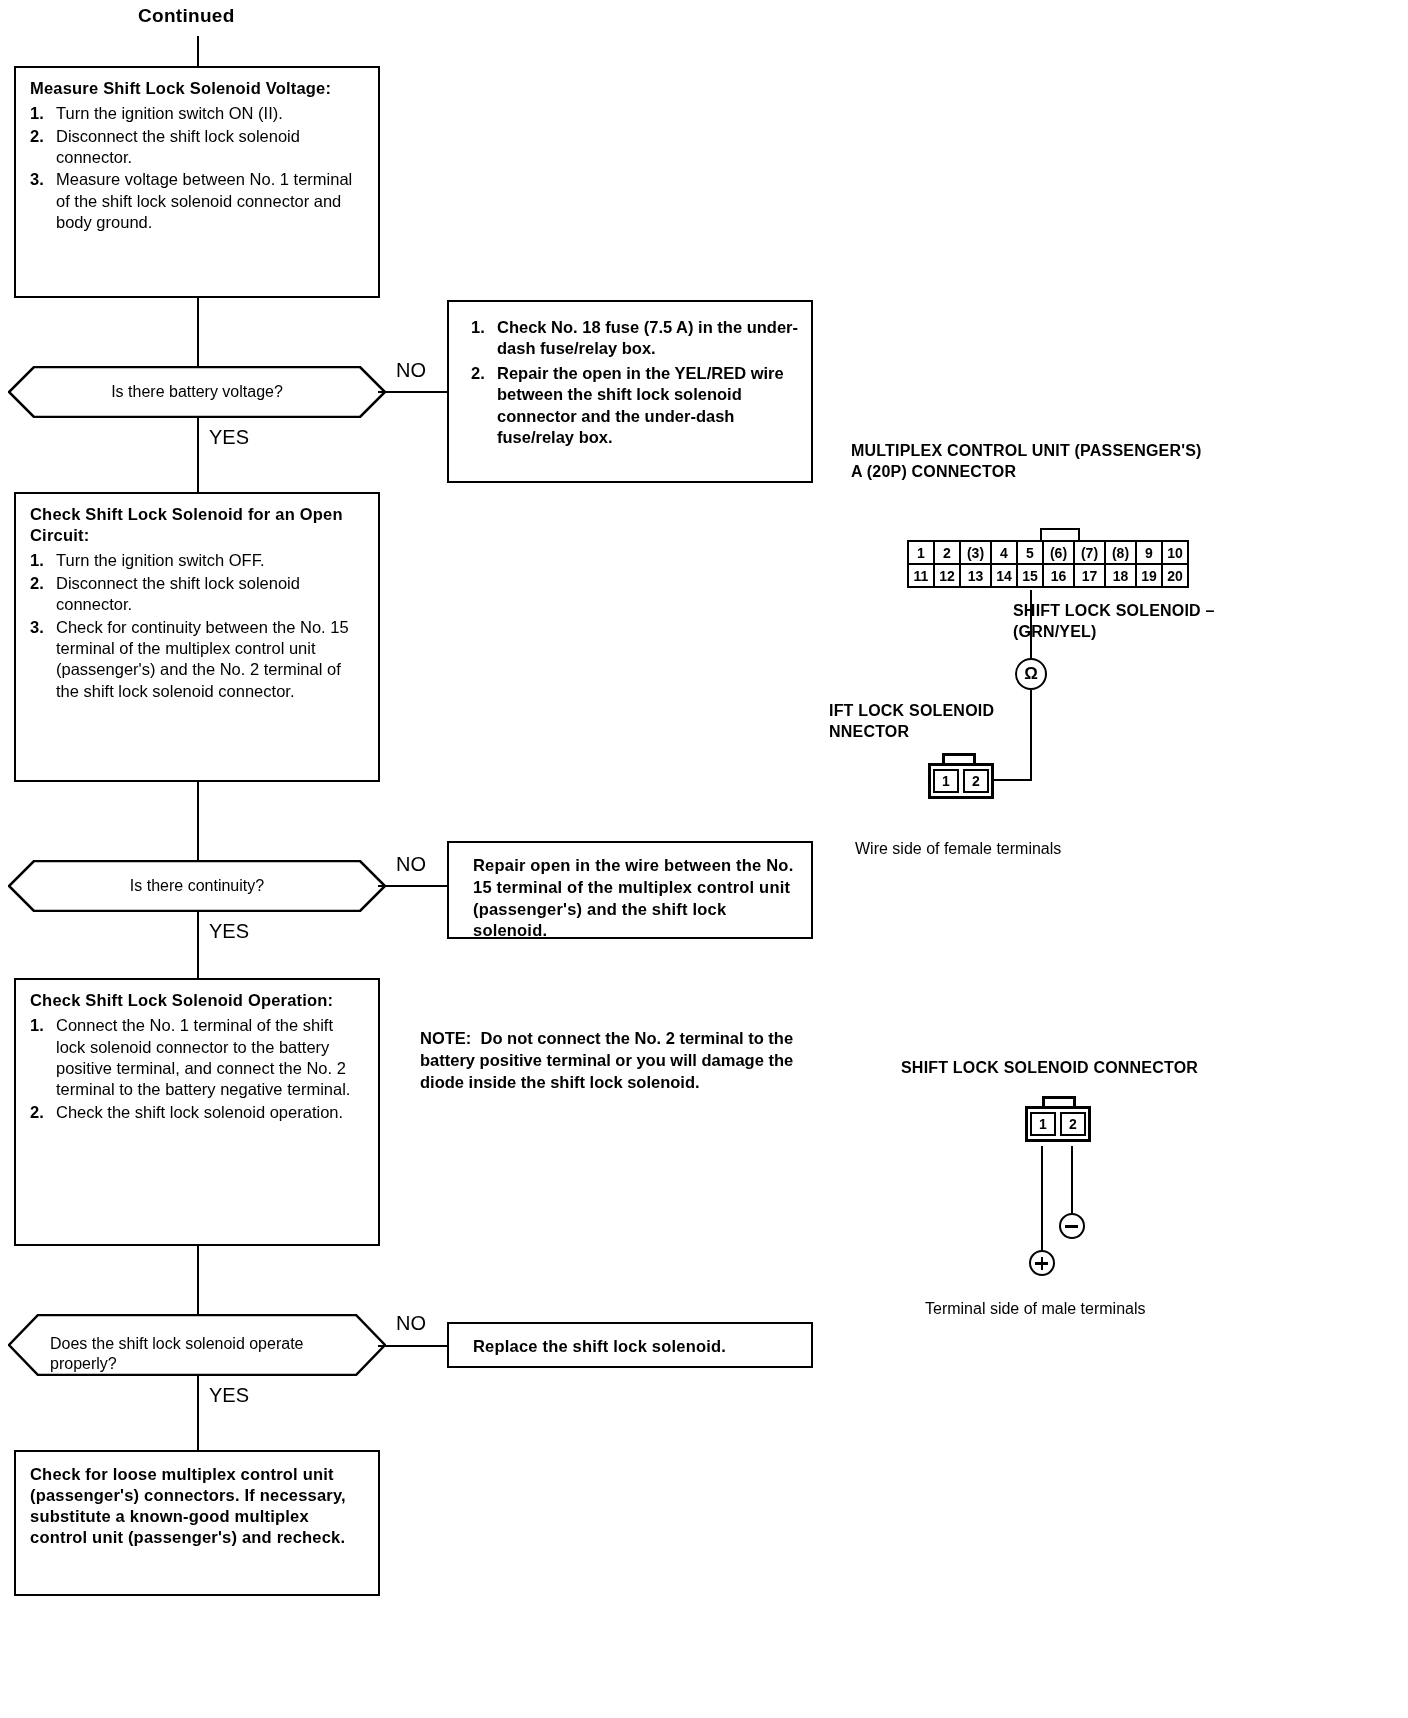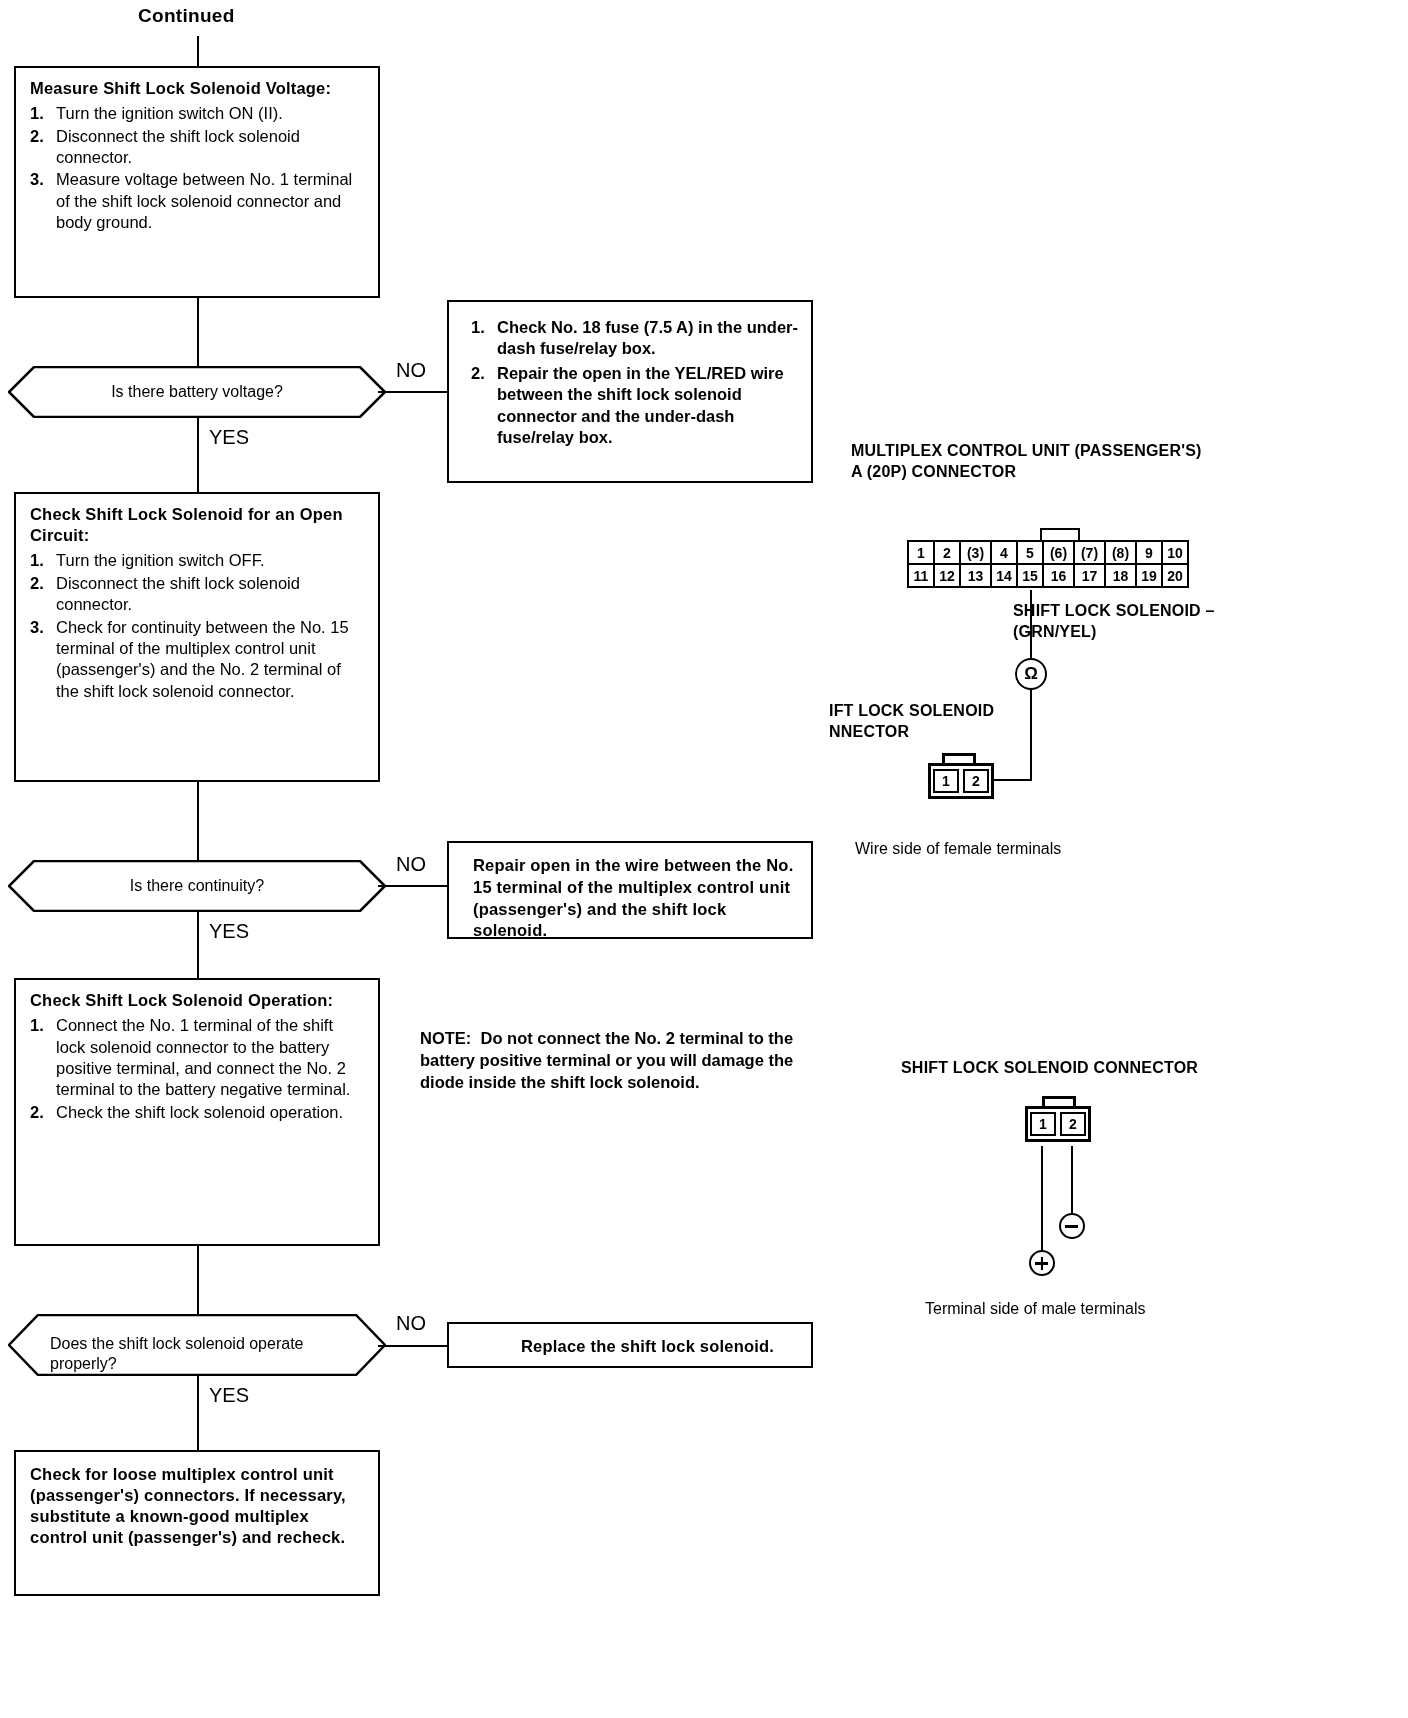--- a/index.html
+++ b/index.html
@@ -176,21 +176,21 @@
     <polygon points="30,1 348,1 377,31 348,61 30,61 1,31" fill="#fff" stroke="#000" stroke-width="2.5"></polygon>
   </svg>
   <div class="lbl" style="padding:0 42px;text-align:left;">Does the shift lock solenoid operate properly?</div>
 </div>
 <div class="hline" style="left:378px;top:1345px;width:70px;"></div>
 <div class="branch" style="left:396px;top:1312px;">NO</div>
 <div class="vline" style="left:197px;top:1376px;height:74px;"></div>
 <div class="branch" style="left:209px;top:1384px;">YES</div>
 
 <div class="pbox" style="left:447px;top:1322px;width:366px;height:46px;">
-  <div class="inner" style="padding:12px 14px 10px 24px;margin-left:48px;">
+  <div class="inner" style="padding:12px 14px 10px 24px;">
     <div class="hd" style="font-size:16.5px;">Replace the shift lock solenoid.</div>
   </div>
 </div>
 
 <div class="pbox" style="left:14px;top:1450px;width:366px;height:146px;">
   <div class="inner" style="padding:12px 12px 10px 14px;">
     <div class="hd">Check for loose multiplex control unit (passenger's) connectors. If necessary, substitute a known-good multiplex control unit (passenger's) and recheck.</div>
   </div>
 </div>
 

